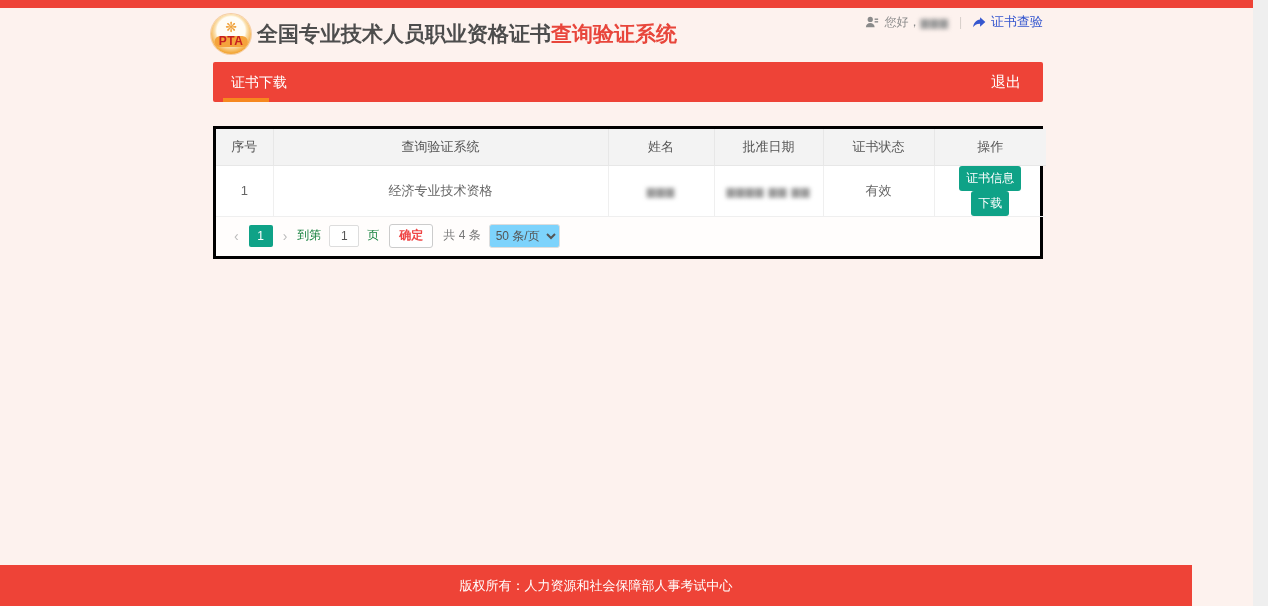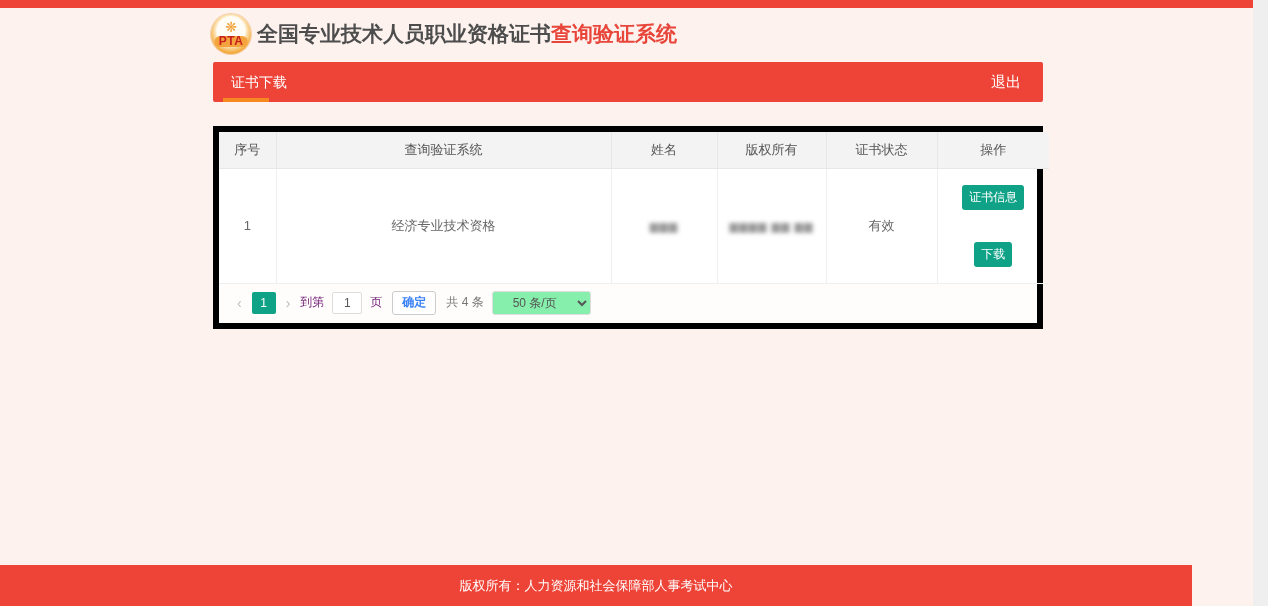--- a/index.html
+++ b/index.html
@@ -70,66 +70,66 @@
   .nav-tab .tab-underline {
     position: absolute; left: 10px; bottom: 0; width: 46px; height: 4px;
     background: #f6881f;
   }
   .nav-logout {
     color: #fff; font-size: 15px; padding: 0 22px; cursor: pointer; line-height: 40px;
   }
   
   .panel {
     position: absolute; left: 0; top: 126px; width: 830px;
-    background: #fff; border: 6px solid #000000;
+    background: #fff; border: 3px solid #000000;
   }
   table.cert { width: 100%; border-collapse: collapse; table-layout: fixed; font-size: 13px; }
   table.cert th {
     background: #f3f3f3; color: #555; font-weight: normal;
     height: 36px; border-right: 1px solid #e7e7e7; border-bottom: 1px solid #e7e7e7;
     text-align: center;
   }
   table.cert th:last-child, table.cert td:last-child { border-right: none; }
   table.cert td {
     height: 37px; text-align: center; color: #666;
     border-right: 1px solid #efefef; border-bottom: 1px solid #efefef;
   }
   .col-idx { width: 57px; } .col-qual { width: 335px; } .col-name { width: 106px; }
   .col-date { width: 109px; } .col-status { width: 111px; } .col-op { width: 112px; }
   .btn-teal {
     display: inline-block; background: #0fa287; color: #fff; font-size: 12px;
     padding: 4px 7px; border-radius: 3px; border: none; cursor: pointer;
-    font-family: inherit; margin: 16px 3px;
+    font-family: inherit; margin: 0 3px;
   }
   
   .pagination {
     display: flex; align-items: center; padding: 7px 10px 8px 12px;
     font-size: 12px; color: #888; background: #fffdfc;
   }
   .pg-arrow { color: #bbb; font-size: 14px; padding: 0 6px; cursor: pointer; }
   .pg-current {
     min-width: 24px; height: 22px; line-height: 22px; text-align: center;
     background: #0fa287; color: #fff; border-radius: 2px; margin: 0 4px; cursor: pointer;
   }
-  .pg-text { margin: 0 4px; color: #701a75; }
+  .pg-text { margin: 0 4px; color: #15803d; }
   .pg-input {
     width: 30px; height: 22px; border: 1px solid #ddd; border-radius: 2px;
     text-align: center; font-size: 12px; color: #555; margin: 0 4px;
     font-family: inherit;
   }
   .pg-confirm {
     height: 24px; padding: 0 9px; margin: 0 8px 0 6px;
     background: #fff; border: 1px solid #ccc; border-radius: 3px;
-    font-size: 12px; color: #3b82f6; font-weight: bold; cursor: pointer;
+    font-size: 12px; color: #ef4444; font-weight: bold; cursor: pointer;
     font-family: inherit;
   }
   .pg-total { margin: 0 8px 0 2px; color: #777; }
   .pg-size {
-    height: 24px; border: 1px solid #ddd; border-radius: 3px; background: #86efac;
-    font-size: 12px; color: #555; padding: 0 16px; font-family: inherit;
+    height: 24px; border: 1px solid #ddd; border-radius: 3px; background: #7dd3fc;
+    font-size: 12px; color: #555; padding: 0 2px; font-family: inherit;
   }
   
   .footer {
     position: absolute; left: 0; bottom: 0; width: 1192px; height: 41px;
     background: #ee4337; color: #fff; font-size: 13px;
     display: flex; align-items: center; justify-content: center;
   }
 </style>
 </head>
 <body>
@@ -142,20 +142,41 @@
   <div class="brand">
     <div class="logo">
       <span class="wing">❋</span>
       <span class="pta">PTA</span>
     </div>
     <div class="title">
       <span class="t-dark">全国专业技术人员职业资格证书</span><span class="t-red">查询验证系统</span>
     </div>
   </div>
 
+  <div class="welcome">
+    <span class="uicon">
+      <svg width="14" height="14" viewBox="0 0 16 16">
+          <circle cx="6" cy="5" r="3" fill="#8a8a8a"></circle>
+          <path d="M1 14c0-3 2.2-5 5-5s5 2 5 5z" fill="#8a8a8a"></path>
+          <rect x="11" y="4" width="4" height="1.6" fill="#8a8a8a"></rect>
+          <rect x="11" y="7" width="4" height="1.6" fill="#8a8a8a"></rect>
+        </svg>
+    </span>
+    <span>您好，</span>
+    <span class="masked">▆▆▆</span>
+    <span class="sep">|</span>
+    <a class="verify-link">
+      <span class="aicon">
+        <svg width="15" height="14" viewBox="0 0 24 24">
+            <path d="M13 4l9 8-9 8v-5.2C6.5 14.8 3.3 17.4 1 21c.9-7.6 5.3-12.3 12-13.3V4z" fill="#3657cf"></path>
+          </svg>
+      </span>
+      <span>证书查验</span>
+    </a>
+  </div>
 
   <div class="navbar">
     <div class="nav-tab">
       <span>证书下载</span>
       <span class="tab-underline"></span>
     </div>
     <div class="nav-logout">退出</div>
   </div>
 
   <div class="panel">
@@ -166,21 +187,21 @@
           <col class="col-name">
         <col class="col-date">
           <col class="col-status">
           <col class="col-op">
       </colgroup>
       <thead>
         <tr>
           <th>序号</th>
           <th>查询验证系统</th>
           <th>姓名</th>
-          <th>版权所有</th>
+          <th>批准日期</th>
           <th>证书状态</th>
           <th>操作</th>
         </tr>
       </thead>
       <tbody>
         <tr>
           <td>1</td>
           <td>经济专业技术资格</td>
           <td><span class="masked">▆▆▆</span></td>
           <td><span class="masked">▆▆▆▆ ▆▆ ▆▆</span></td>

